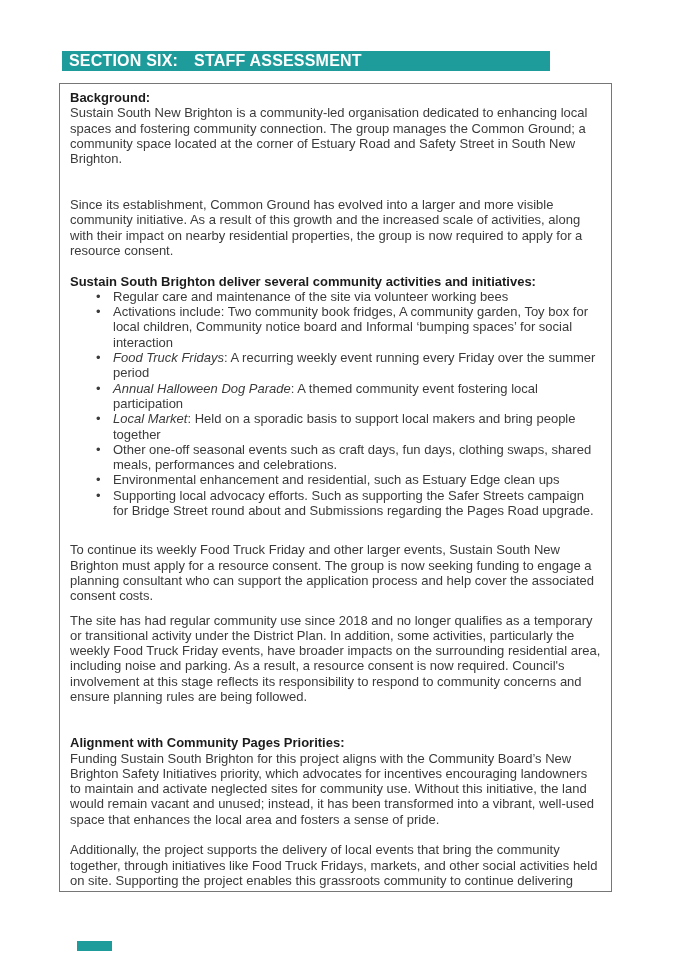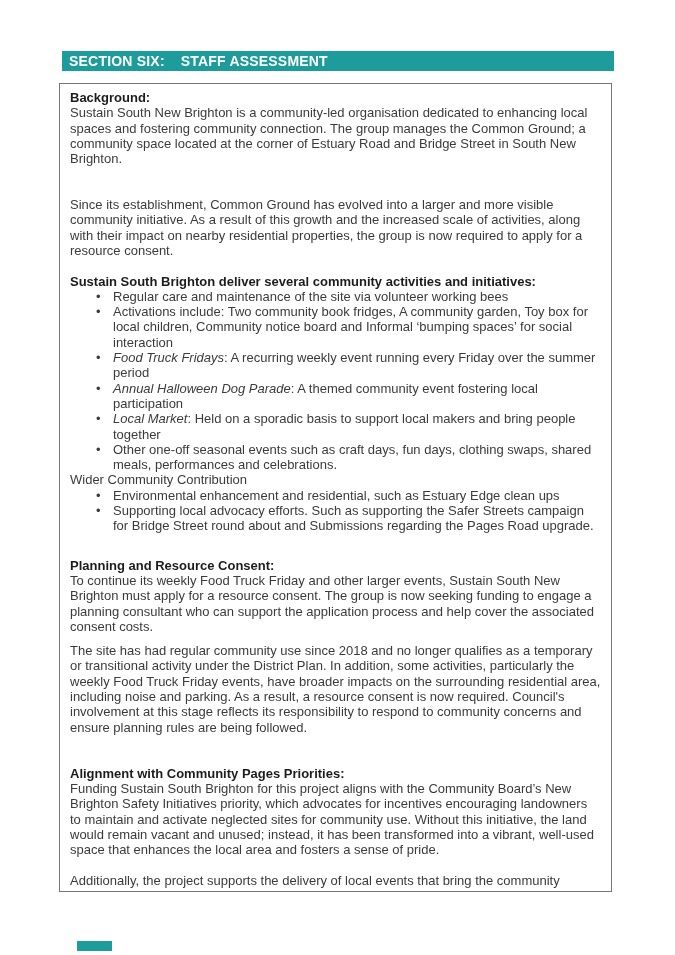--- a/index.html
+++ b/index.html
@@ -3,23 +3,23 @@
 <meta charset="utf-8">
 <style>
   html,body{margin:0;padding:0;}
   body{
     width:675px;height:955px;background:#ffffff;
     font-family:"Liberation Sans","DejaVu Sans",sans-serif;
     -webkit-font-smoothing:antialiased;
   }
   .page{position:relative;width:675px;height:955px;background:#ffffff;overflow:hidden;}
   .section-bar{
-    position:absolute;left:62px;top:51px;width:552px;height:20px;
+    position:absolute;left:62px;top:51px;width:488px;height:20px;
     background:var(--teal,#1e9b9b);color:#ffffff;
-    font-size:14px;font-weight:bold;line-height:20px;
+    font-size:16px;font-weight:bold;line-height:20px;
     white-space:nowrap;letter-spacing:.2px;
   }
   .section-bar .lab{margin-left:7px;}
   .section-bar .tit{margin-left:16px;}
   .content-box{
     position:absolute;left:59px;top:83px;width:531px;height:793px;
     border:1px solid var(--border,#767676);
     padding:6px 10px 8px 10px;
     font-size:13px;line-height:15.3px;color:var(--text,#3b3b3b);
     overflow:hidden;
@@ -39,21 +39,21 @@
 <body>
 
 <div class="page">
 
   <div class="section-bar">
     <span class="lab">SECTION SIX:</span><span class="tit">STAFF ASSESSMENT</span>
   </div>
 
   <div class="content-box">
       <p class="h">Background:</p>
-      <p class="p">Sustain South New Brighton is a community-led organisation dedicated to enhancing local spaces and fostering community connection. The group manages the Common Ground; a community space located at the corner of Estuary Road and Bridge Street in South New Brighton.</p>
+      <p class="p">Sustain South New Brighton is a community-led organisation dedicated to enhancing local spaces and fostering community connection. The group manages the Common Ground; a community space located at the corner of Estuary Road and Safety Street in South New Brighton.</p>
       <div class="blank"></div>
       <div class="blank"></div>
       <p class="p">Since its establishment, Common Ground has evolved into a larger and more visible community initiative. As a result of this growth and the increased scale of activities, along with their impact on nearby residential properties, the group is now required to apply for a resource consent.</p>
       <div class="blank"></div>
       <p class="h">Sustain South Brighton deliver several community activities and initiatives:</p>
       <div class="li">
         <span class="dot">•</span>
         <span class="bt">Regular care and maintenance of the site via volunteer working bees</span>
       </div>
       <div class="li">
@@ -69,31 +69,29 @@
         <span class="bt"><i>Annual Halloween Dog Parade</i>: A themed community event fostering local participation</span>
       </div>
       <div class="li">
         <span class="dot">•</span>
         <span class="bt"><i>Local Market</i>: Held on a sporadic basis to support local makers and bring people together</span>
       </div>
       <div class="li">
         <span class="dot">•</span>
         <span class="bt">Other one-off seasonal events such as craft days, fun days, clothing swaps, shared meals, performances and celebrations.</span>
       </div>
-      <p class="p">Wider Community Contribution</p>
       <div class="li">
         <span class="dot">•</span>
         <span class="bt">Environmental enhancement and residential, such as Estuary Edge clean ups</span>
       </div>
       <div class="li">
         <span class="dot">•</span>
         <span class="bt">Supporting local advocacy efforts. Such as supporting the Safer Streets campaign for Bridge Street round about and Submissions regarding the Pages Road upgrade.</span>
       </div>
       <div style="height: 24px;"></div>
-      <p class="h">Planning and Resource Consent:</p>
       <p class="p">To continue its weekly Food Truck Friday and other larger events, Sustain South New Brighton must apply for a resource consent. The group is now seeking funding to engage a planning consultant who can support the application process and help cover the associated consent costs.</p>
       <div style="height: 9px;"></div>
       <p class="p">The site has had regular community use since 2018 and no longer qualifies as a temporary or transitional activity under the District Plan. In addition, some activities, particularly the weekly Food Truck Friday events, have broader impacts on the surrounding residential area, including noise and parking. As a result, a resource consent is now required. Council's involvement at this stage reflects its responsibility to respond to community concerns and ensure planning rules are being followed.</p>
       <div style="height: 31px;"></div>
       <p class="h">Alignment with Community Pages Priorities:</p>
       <p class="p">Funding Sustain South Brighton for this project aligns with the Community Board’s New Brighton Safety Initiatives priority, which advocates for incentives encouraging landowners to maintain and activate neglected sites for community use. Without this initiative, the land would remain vacant and unused; instead, it has been transformed into a vibrant, well-used space that enhances the local area and fosters a sense of pride.</p>
       <div class="blank"></div>
       <p class="p">Additionally, the project supports the delivery of local events that bring the community together, through initiatives like Food Truck Fridays, markets, and other social activities held on site. Supporting the project enables this grassroots community to continue delivering positive outcomes and connecting residents through inclusive, low-cost events.</p>
     </div>
 

